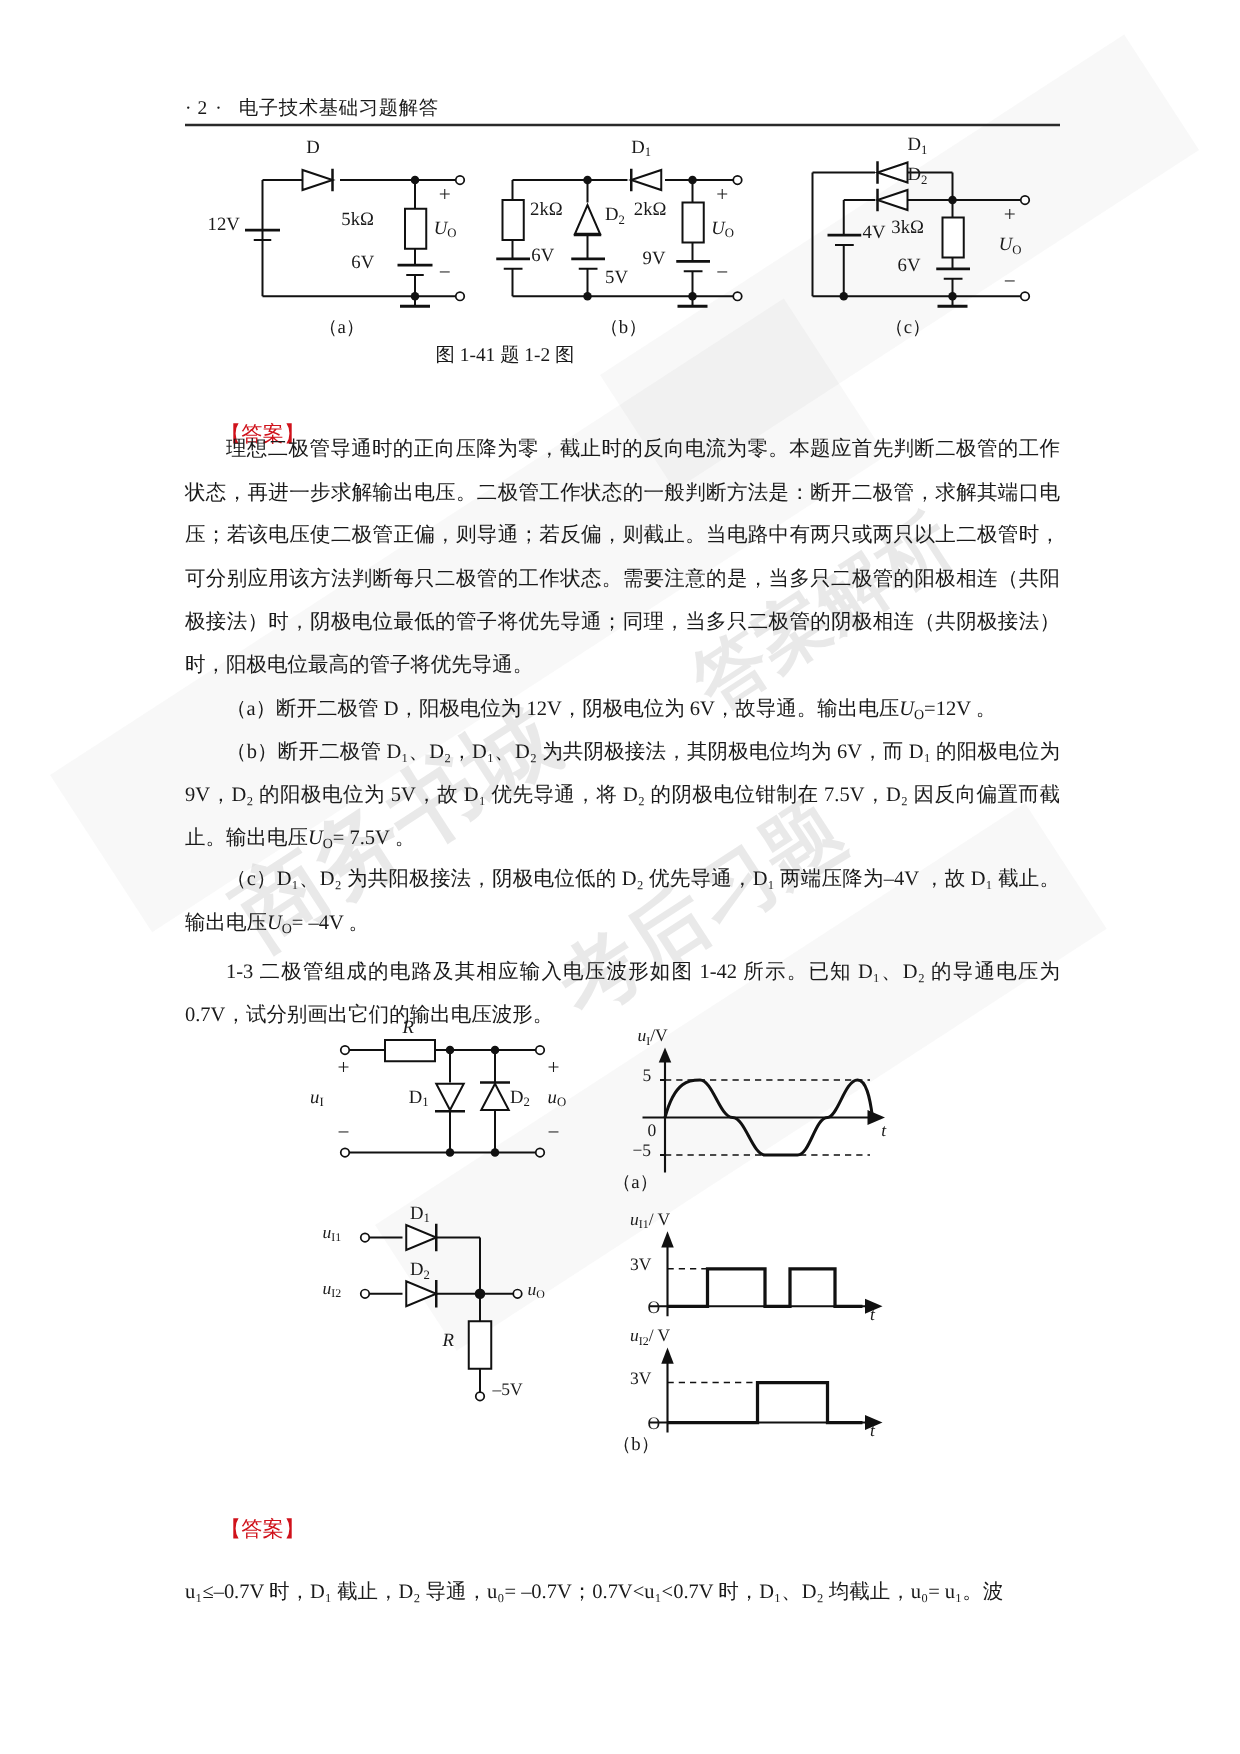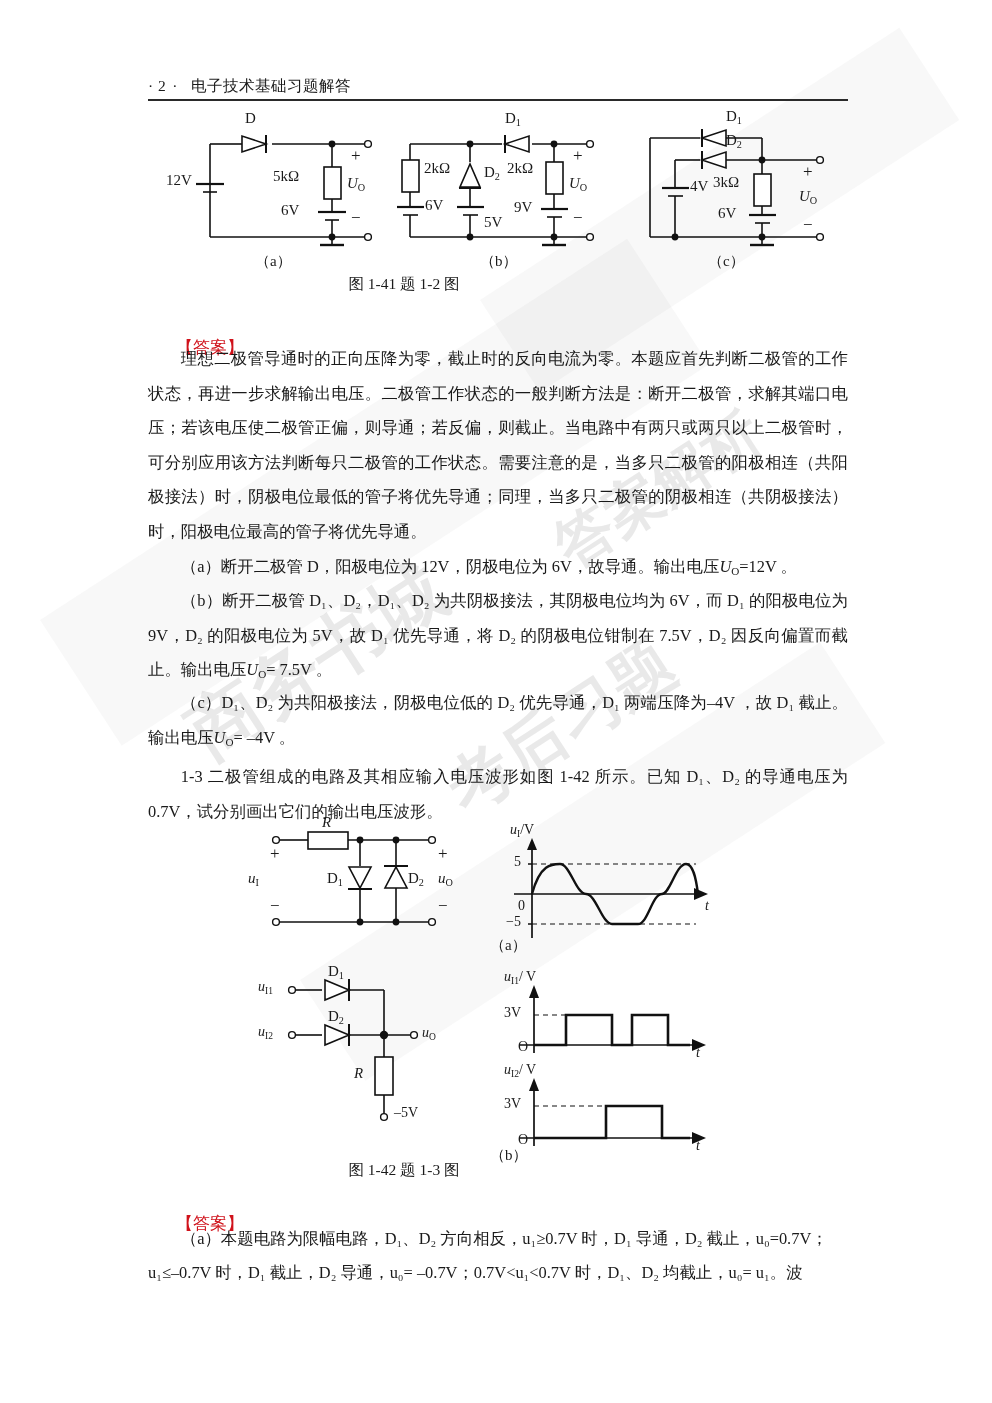--- a/index.html
+++ b/index.html
@@ -431,20 +431,18 @@
       <line x1="44" y1="38" x2="118" y2="38" stroke="#111" stroke-width="1.2" stroke-dasharray="5,4"></line>
       <path d="M44,70 L116,70 L116,38 L172,38 L172,70 L200,70" stroke="#111" stroke-width="2.6" fill="none"></path>
     </svg>
     <div class="sublabel" style="left:14px; top:-6px; font-size:14px;"><span class="it">u</span><sub>I2</sub><span>/ V</span></div>
     <div class="sublabel" style="left:14px; top:28px; font-size:14px;">3V</div>
     <div class="sublabel" style="left:28px; top:64px; font-size:14px;">O</div>
     <div class="sublabel" style="left:206px; top:70px; font-size:14px; font-style:italic;">t</div>
     <div class="sublabel" style="left:0px; top:78px;">（b）</div>
   </div>
 
-  <div class="figcap" style="top:1160px;">图 1-42  题 1-3 图</div>
 
   <div class="ans-head" style="top:1192px;">【答案】</div>
 
-  <div class="para indent" style="top:1222px;">（a）本题电路为限幅电路，D₁、D₂ 方向相反，u₁≥0.7V 时，D₁ 导通，D₂ 截止，u₀=0.7V；</div>
   <div class="para" style="top:1256px;">u₁≤–0.7V 时，D₁ 截止，D₂ 导通，u₀= –0.7V；0.7V&lt;u₁&lt;0.7V 时，D₁、D₂ 均截止，u₀= u₁。波</div>
 
 </div>
 
 </body></html>

